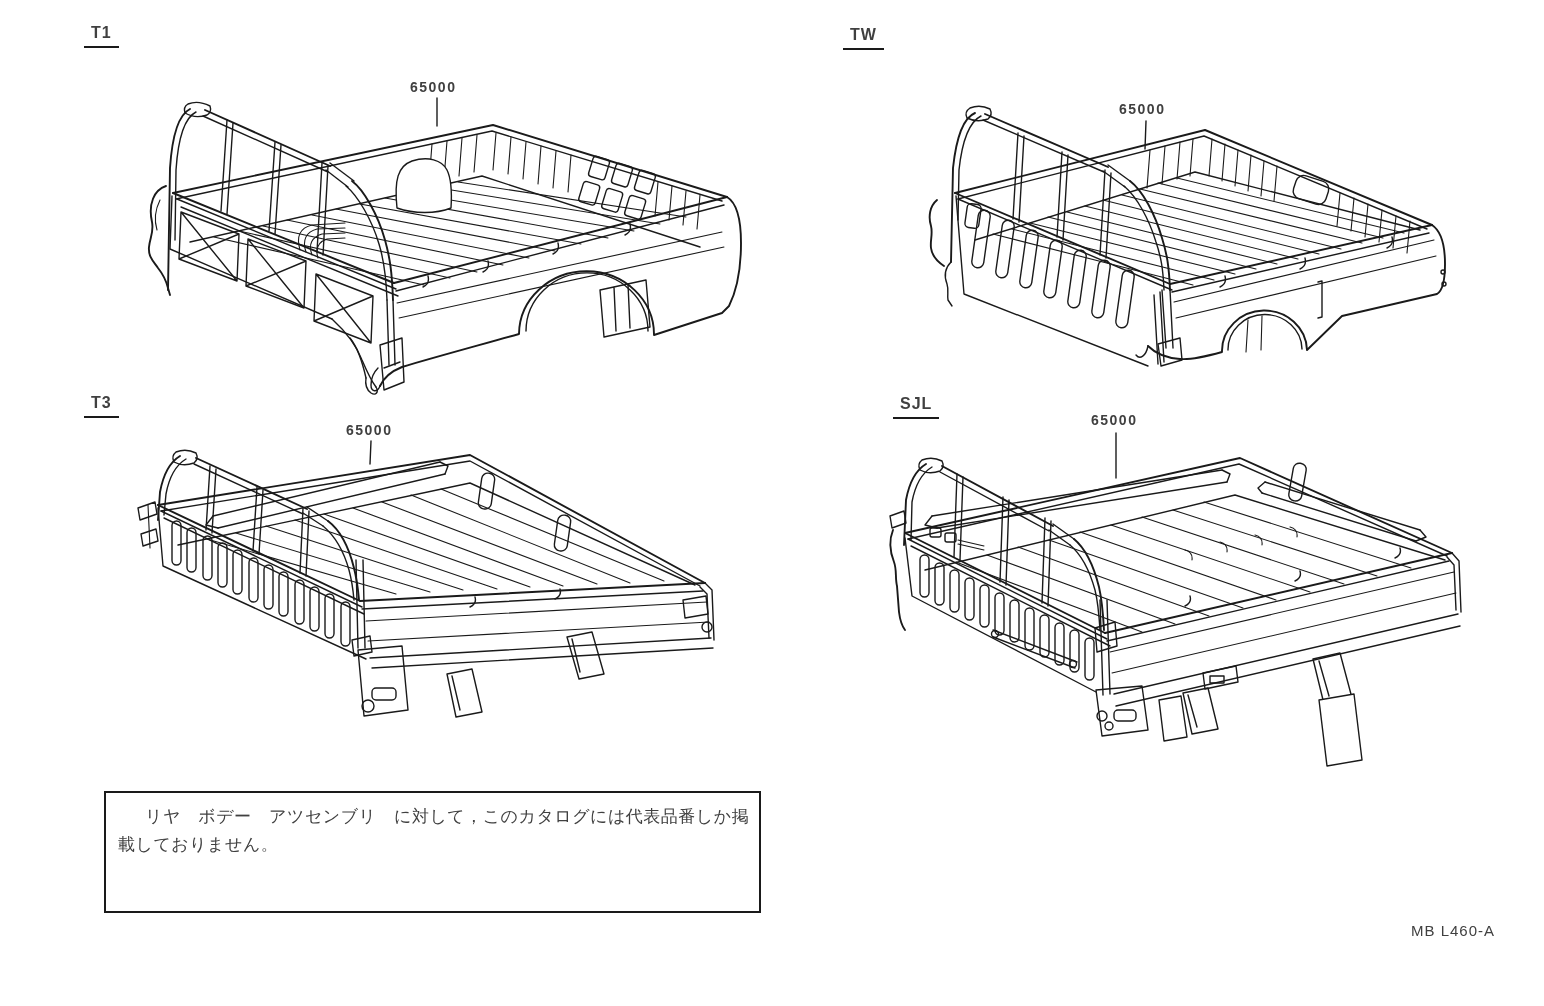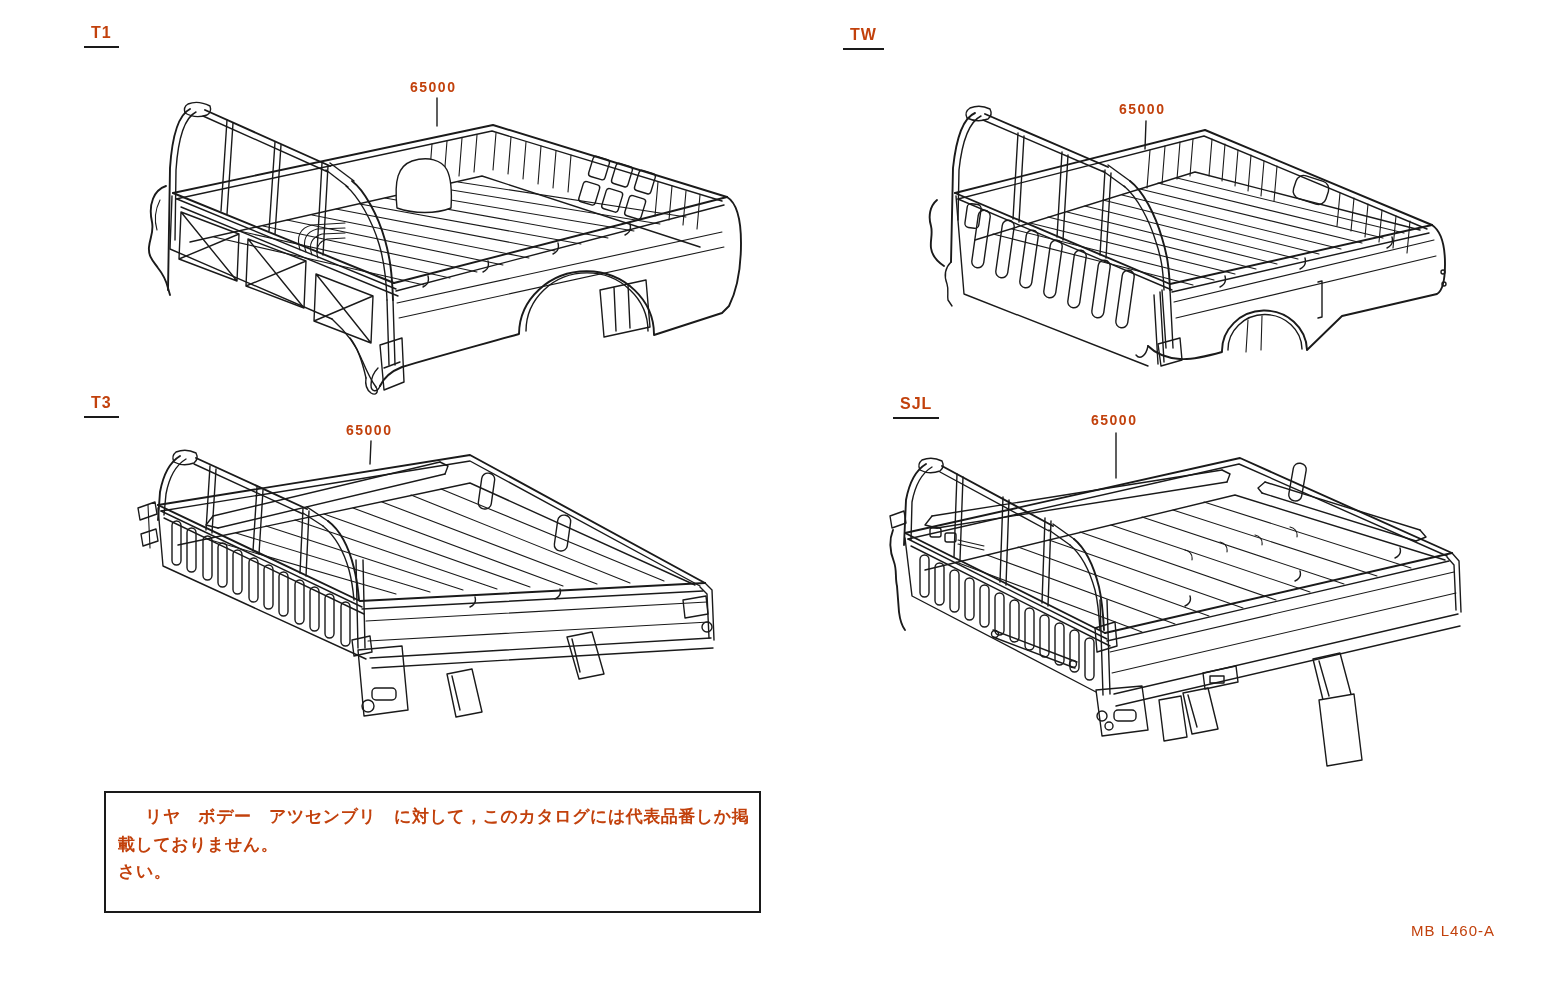--- a/index.html
+++ b/index.html
@@ -1,39 +1,39 @@
 <!DOCTYPE html>
 <html><head>
 <meta charset="utf-8">
 <style>
   html,body{margin:0;padding:0;background:#e8e8e8;}
   #page{
     position:relative;width:1544px;height:1006px;background:#ffffff;
-    font-family:"Liberation Sans",sans-serif;color:#c2410c;overflow:hidden;
+    font-family:"Liberation Sans",sans-serif;color:#404040;overflow:hidden;
   }
   .fig-label{
     position:absolute;font-size:16px;font-weight:bold;letter-spacing:1px;
     border-bottom:2px solid #1a1a1a;padding:0 7px 4px 7px;
   }
   .part-label{
     position:absolute;font-size:14px;font-weight:600;letter-spacing:1.5px;
     font-family:"Liberation Sans",sans-serif;
   }
   .illustration{position:absolute;}
   .illustration path,.illustration line,.illustration rect,.illustration circle{
     stroke:#1a1a1a;fill:none;stroke-width:1.4;stroke-linecap:round;stroke-linejoin:round;
   }
   .illustration .bold{stroke-width:1.9;}
   .illustration .thin{stroke-width:1.1;}
   .illustration .fillw{fill:#ffffff;}
   #note-box{
     position:absolute;left:104px;top:791px;width:657px;height:122px;
     border:2px solid #1a1a1a;box-sizing:border-box;
     padding:10px 16px 0 12px;
-    font-size:17px;font-weight:bold;line-height:27.5px;letter-spacing:0.5px;
+    font-size:17px;font-weight:normal;line-height:27.5px;letter-spacing:0.5px;
     white-space:nowrap;
   }
   .note-line{height:27.5px;}
   .note-line.indent{padding-left:27px;}
   #footer-code{
     position:absolute;left:1411px;top:922px;
     font-size:15px;font-weight:normal;letter-spacing:1px;
   }
 </style>
 </head>
@@ -308,18 +308,17 @@
     <path d="M1265,482 L1258,488 L1262,493 M1420,530 L1426,537 L1416,541"></path>
     <rect x="1291" y="463" width="13" height="38" rx="6" transform="rotate(10 1297 482)"></rect>
 
     <path class="thin" d="M956,562 L1142,632 M987,555 L1175,624 M1018,547 L1209,616 M1049,540 L1243,608 M1080,532 L1276,600 M1111,525 L1310,592 M1142,517 L1344,584 M1173,510 L1377,576 M1204,502 L1411,568"></path>
     <path class="thin" d="M1185,550 q8,2 7,10 M1220,542 q8,2 7,10 M1255,535 q8,2 7,10 M1290,527 q8,2 7,10"></path>
   </svg>
 
   <div id="note-box">
     <div class="note-line indent">リヤ　ボデー　アツセンブリ　に対して，このカタログには代表品番しか掲</div>
     <div class="note-line">載しておりません。</div>
-    <div class="note-line">さい。</div>
   </div>
 
   <div id="footer-code">MB L460-A</div>
 
 </div>
 
 </body></html>

